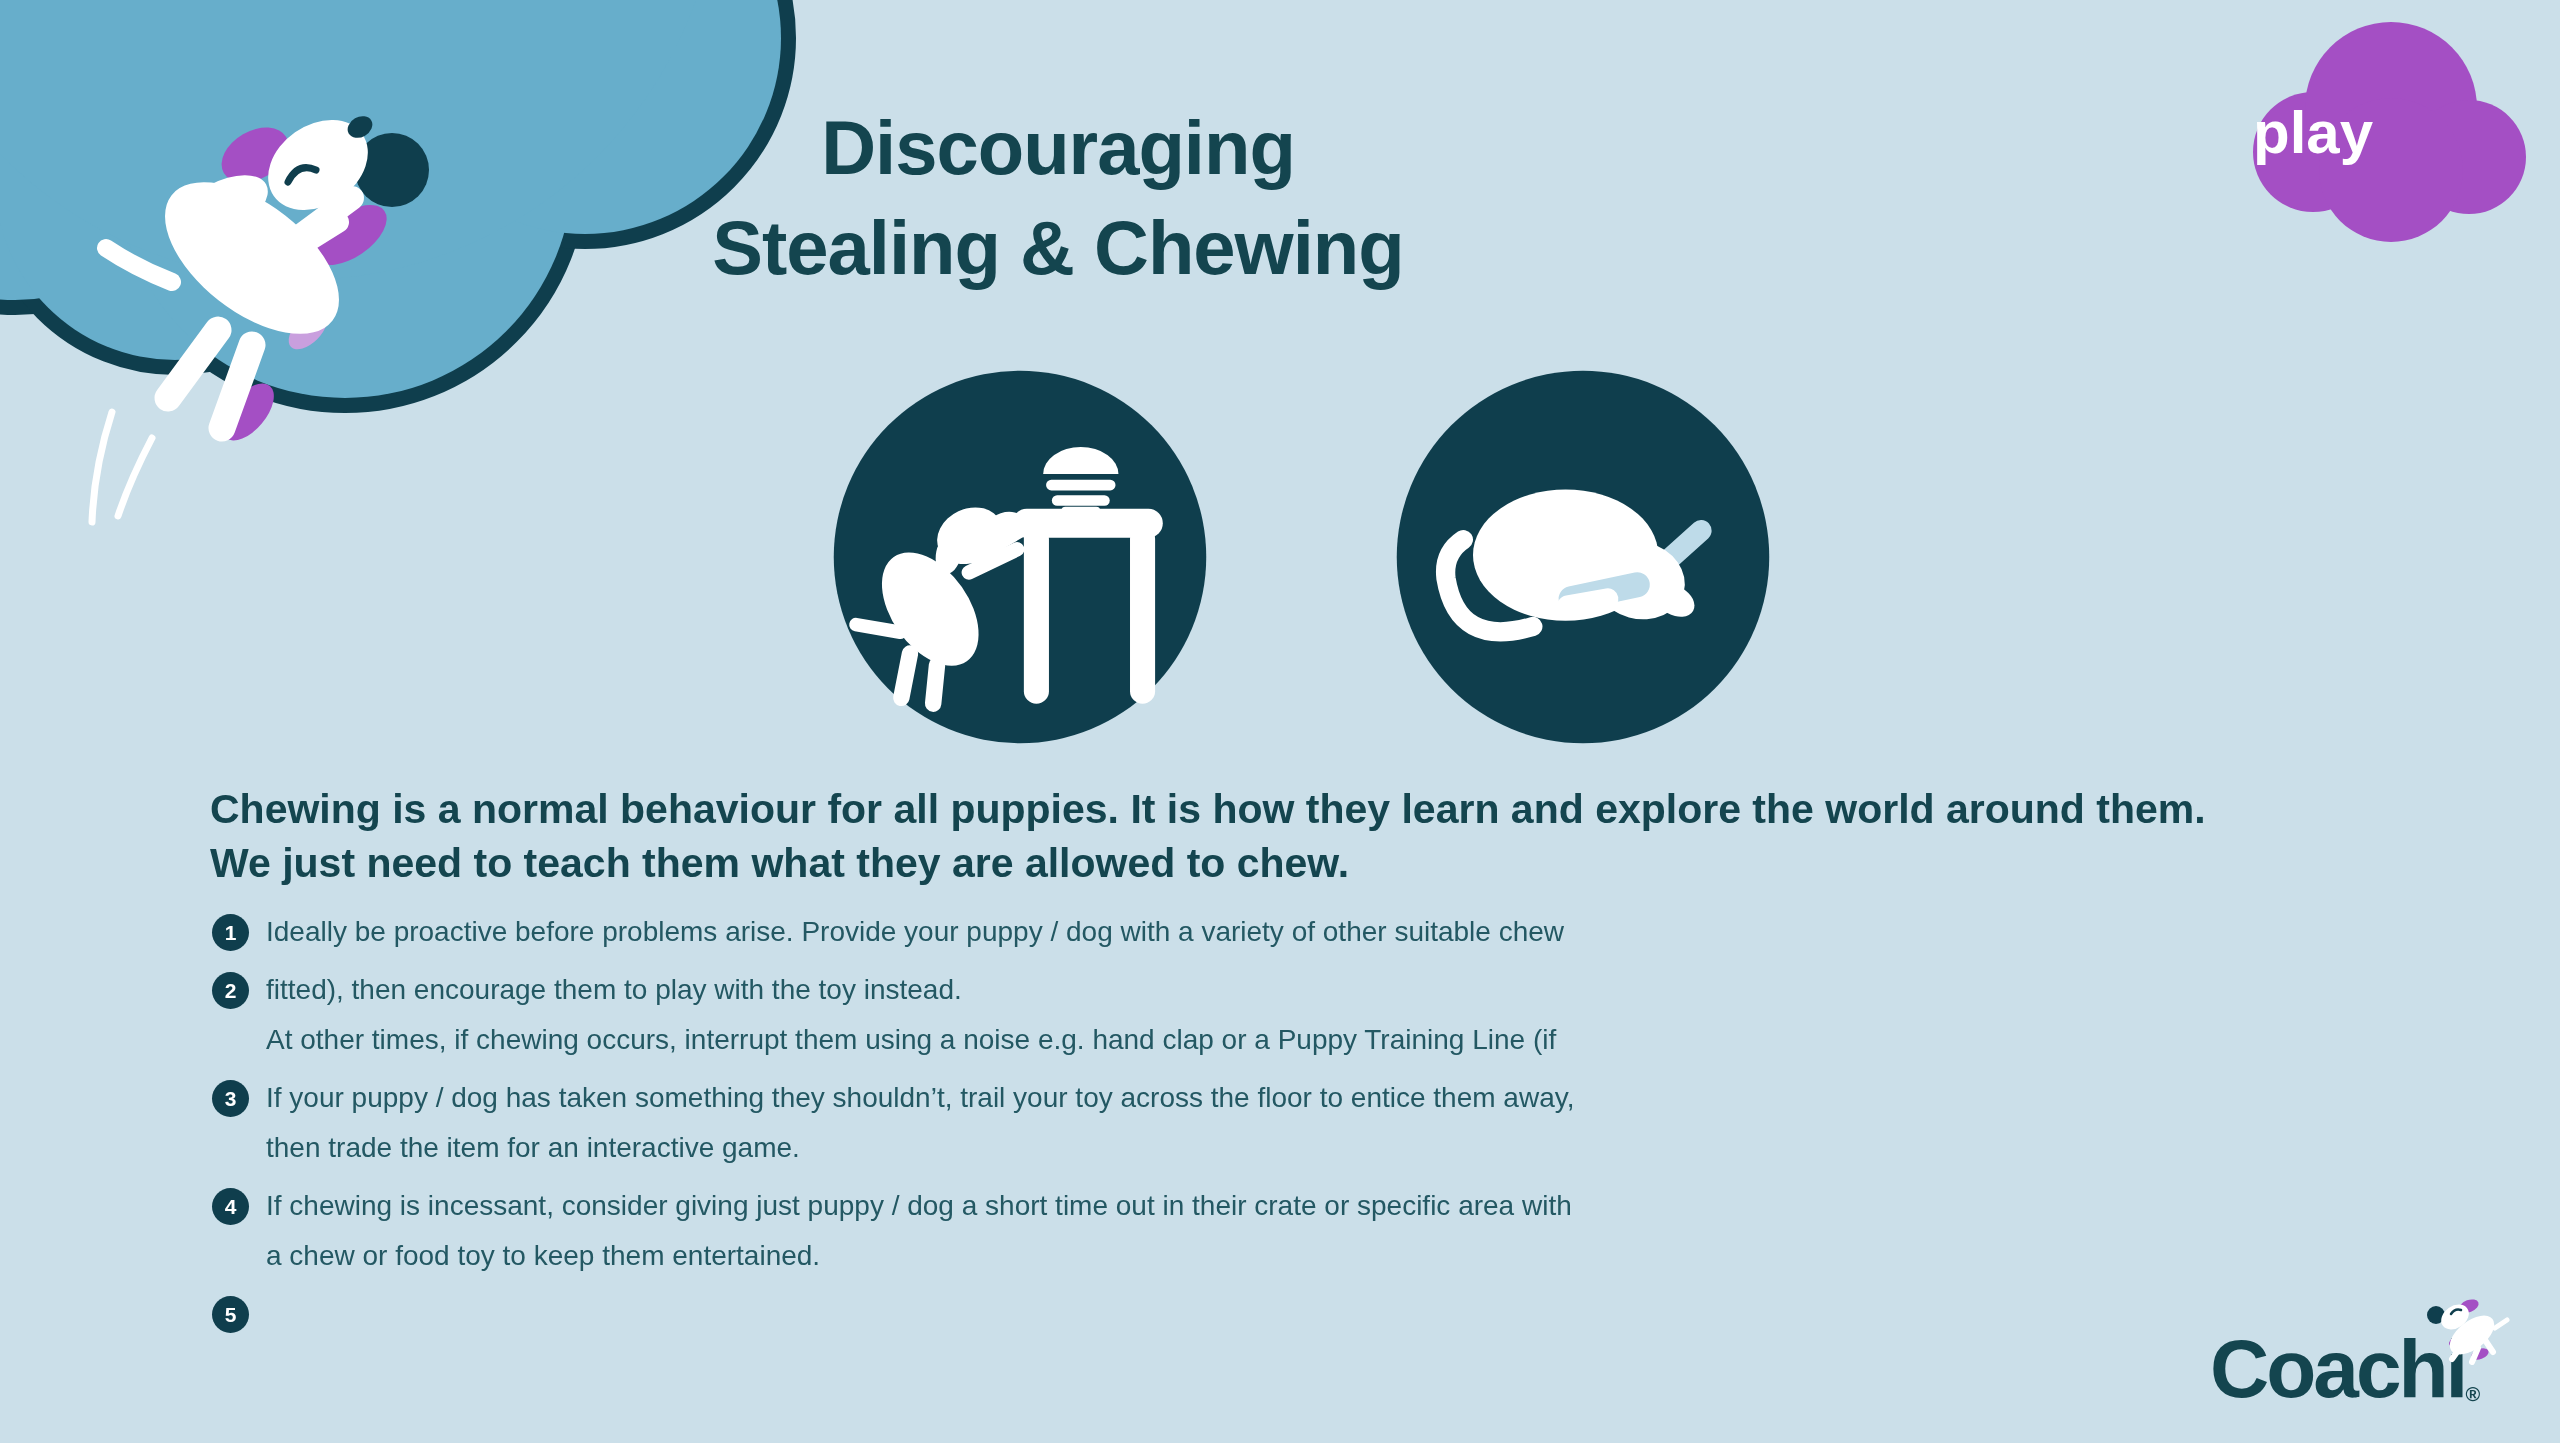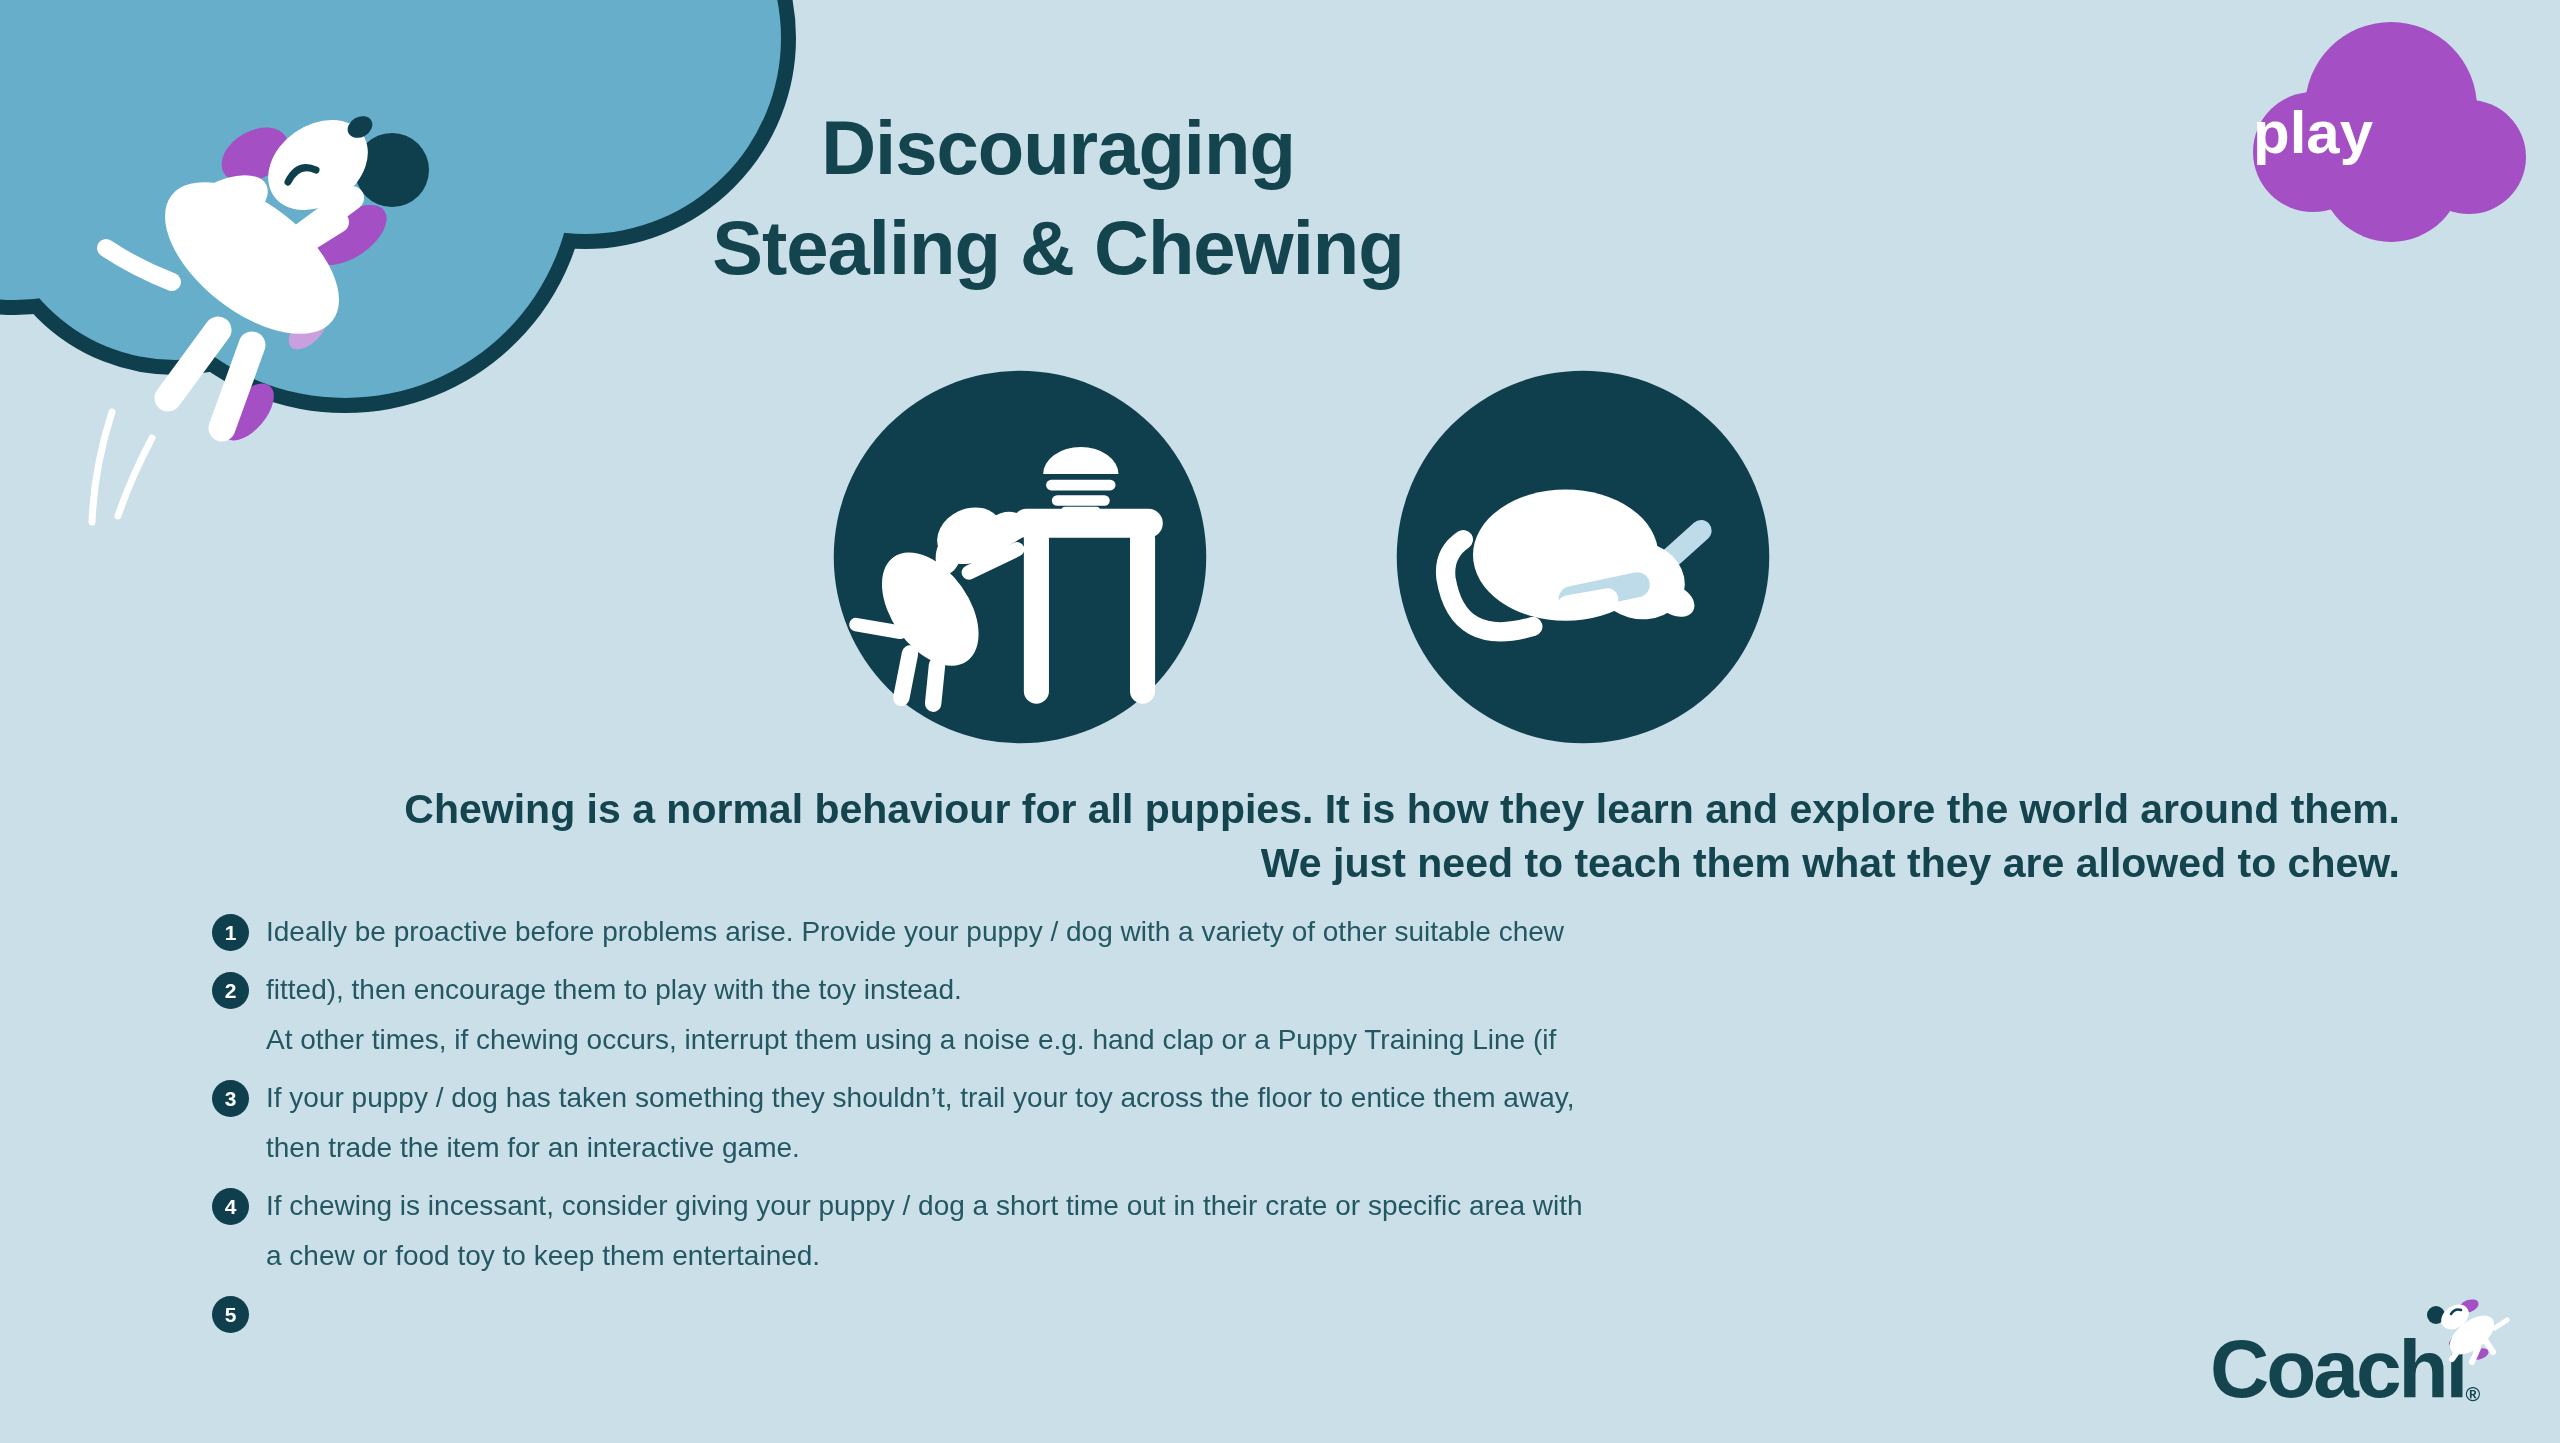--- a/index.html
+++ b/index.html
@@ -30,21 +30,21 @@
   .play-badge svg{position:absolute;left:0;top:0;}
   .play-label{
     position:absolute;left:0;top:76px;width:274px;text-align:left;
     color:#fff;font-weight:bold;font-size:60px;letter-spacing:0px;
   }
   
   .icon-wrap{width:386px;height:386px;}
   
   .intro{
     left:210px;top:782px;width:2190px;
-    color:var(--title);font-weight:bold;font-size:41px;line-height:54px;text-align:right;
+    color:var(--title);font-weight:bold;font-size:41px;line-height:54px;
   }
   .steps{left:212px;top:907px;width:2220px;}
   .step{display:flex;align-items:flex-start;margin-bottom:8px;}
   .step-num{
     flex:0 0 auto;width:37px;height:37px;border-radius:50%;
     background:var(--ink);color:#fff;
     font-size:21px;font-weight:bold;line-height:37px;text-align:center;
     margin-top:7px;margin-right:17px;
   }
   .step-text{
@@ -191,21 +191,21 @@
       <div class="step-num">3</div>
       <div class="step-text">
         <div>If your puppy / dog has taken something they shouldn’t, trail your toy across the floor to entice them away,</div>
         <div>then trade the item for an interactive game.</div>
       </div>
     </div>
 
     <div class="step">
       <div class="step-num">4</div>
       <div class="step-text">
-        <div>If chewing is incessant, consider giving your puppy / dog a short time out in their crate or specific area with</div>
+        <div>If chewing is incessant, consider giving just puppy / dog a short time out in their crate or specific area with</div>
         <div>a chew or food toy to keep them entertained.</div>
       </div>
     </div>
 
     <div class="step">
       <div class="step-num">5</div>
     </div>
 
   </div>
 

